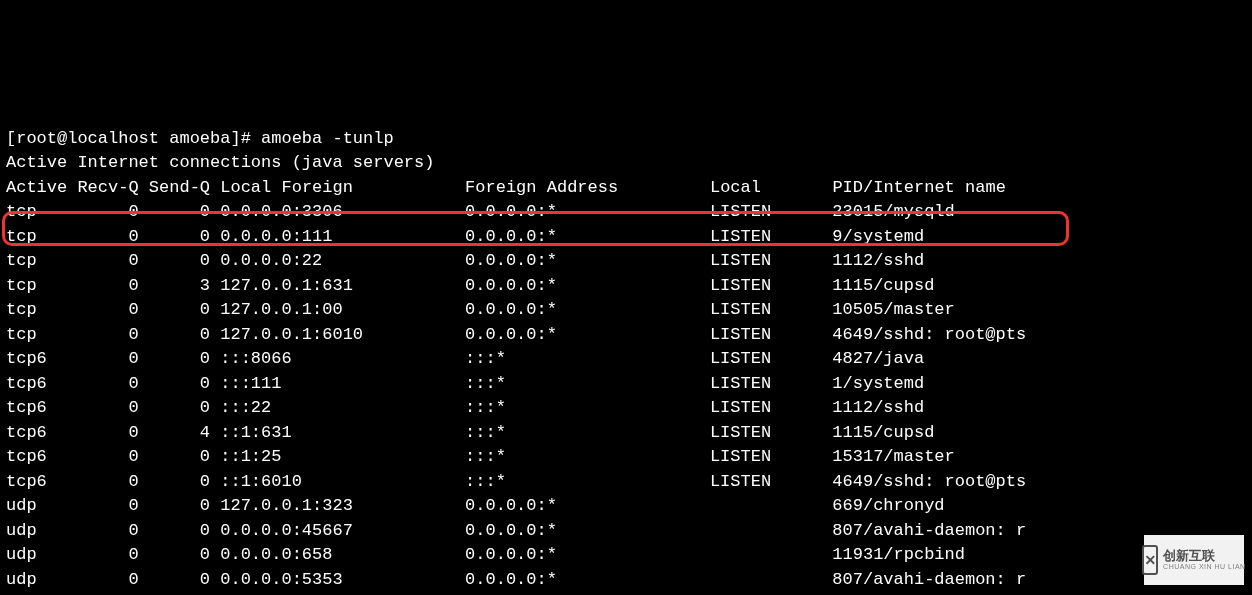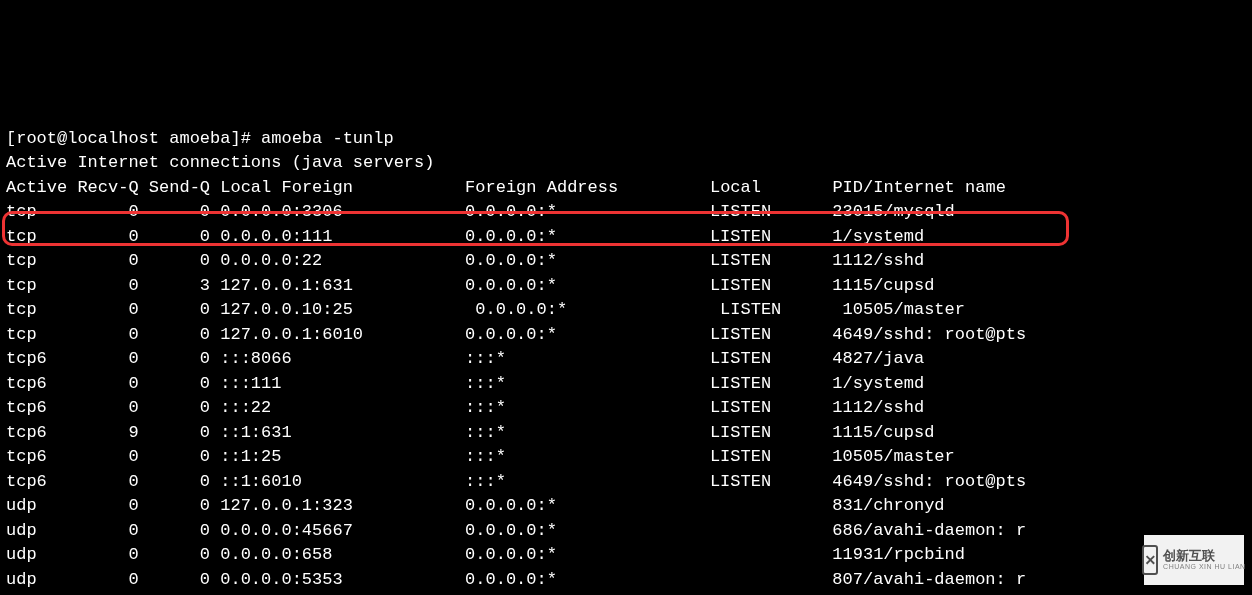--- a/index.html
+++ b/index.html
@@ -72,33 +72,33 @@
 </head>
 <body>
 
 
 
 <div class="terminal">
 <span><span>[root@localhost amoeba]# </span><span>amoeba -tunlp</span></span>
 <span>Active Internet connections (java servers)</span>
 <span><span>Active</span> <span>Recv-Q</span> <span>Send-Q</span> <span>Local Foreign</span>           <span>Foreign Address</span>         <span>Local</span>       <span>PID/Internet name</span></span>
 <div id="rows-container"><span>tcp         0      0 0.0.0.0:3306            0.0.0.0:*               LISTEN      23015/mysqld</span>
-<span>tcp         0      0 0.0.0.0:111             0.0.0.0:*               LISTEN      1/systemd</span>
+<span>tcp         0      0 0.0.0.0:111             0.0.0.0:*               LISTEN      9/systemd</span>
 <span>tcp         0      0 0.0.0.0:22              0.0.0.0:*               LISTEN      1112/sshd</span>
 <span>tcp         0      3 127.0.0.1:631           0.0.0.0:*               LISTEN      1115/cupsd</span>
-<span>tcp         0      0 127.0.0.10:25            0.0.0.0:*               LISTEN      10505/master</span>
+<span>tcp         0      0 127.0.0.1:00            0.0.0.0:*               LISTEN      10505/master</span>
 <span>tcp         0      0 127.0.0.1:6010          0.0.0.0:*               LISTEN      4649/sshd: root@pts</span>
 <span>tcp6        0      0 :::8066                 :::*                    LISTEN      4827/java</span>
 <span>tcp6        0      0 :::111                  :::*                    LISTEN      1/systemd</span>
 <span>tcp6        0      0 :::22                   :::*                    LISTEN      1112/sshd</span>
-<span>tcp6        9      0 ::1:631                 :::*                    LISTEN      1115/cupsd</span>
-<span>tcp6        0      0 ::1:25                  :::*                    LISTEN      10505/master</span>
+<span>tcp6        0      4 ::1:631                 :::*                    LISTEN      1115/cupsd</span>
+<span>tcp6        0      0 ::1:25                  :::*                    LISTEN      15317/master</span>
 <span>tcp6        0      0 ::1:6010                :::*                    LISTEN      4649/sshd: root@pts</span>
-<span>udp         0      0 127.0.0.1:323           0.0.0.0:*                           831/chronyd</span>
-<span>udp         0      0 0.0.0.0:45667           0.0.0.0:*                           686/avahi-daemon: r</span>
+<span>udp         0      0 127.0.0.1:323           0.0.0.0:*                           669/chronyd</span>
+<span>udp         0      0 0.0.0.0:45667           0.0.0.0:*                           807/avahi-daemon: r</span>
 <span>udp         0      0 0.0.0.0:658             0.0.0.0:*                           11931/rpcbind</span>
 <span>udp         0      0 0.0.0.0:5353            0.0.0.0:*                           807/avahi-daemon: r</span>
 <span>udp         0      0 0.0.0.0:111             0.0.0.0:*                           1/systemd</span>
 
 
 
 </div>
 </div>
 
 <div class="highlight-box"></div>

